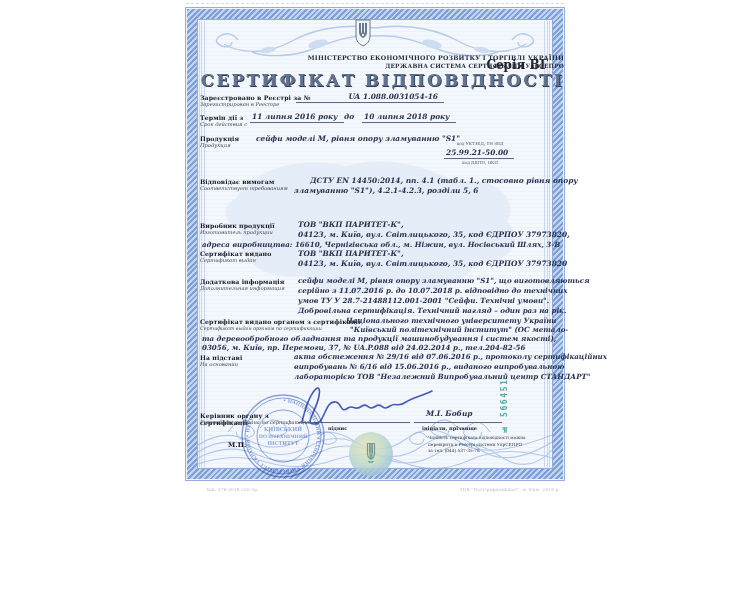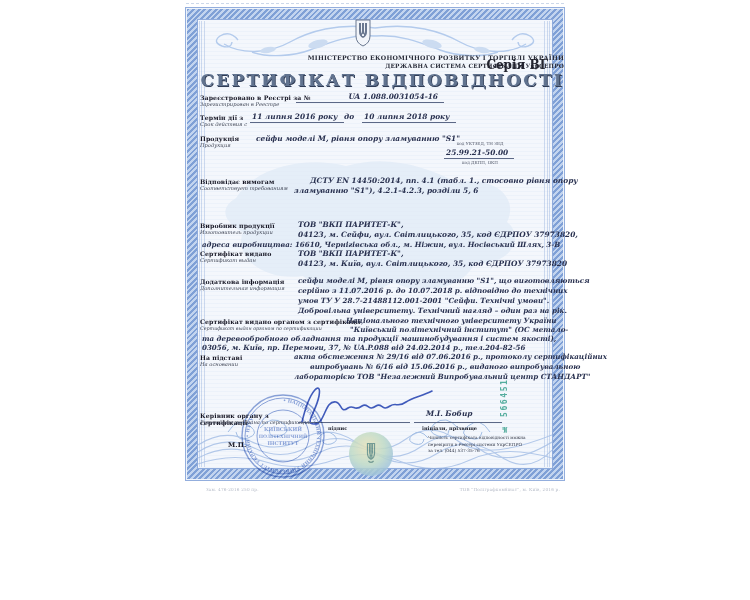--- a/index.html
+++ b/index.html
@@ -112,46 +112,46 @@
     <div class="tiny" style="left:252px;top:152px;width:84px;text-align:center">код ДКПП, ОКП</div>
 
     <div class="lbl" style="left:14px;top:170px">Відповідає вимогам</div>
     <div class="lbl-ru" style="left:14px;top:178px">Соответствует требованиям</div>
     <div class="val" style="left:124px;top:168px">ДСТУ EN 14450:2014, пп. 4.1 (табл. 1., стосовно рівня опору</div>
     <div class="val" style="left:108px;top:178px">зламуванню "S1"), 4.2.1-4.2.3, розділи 5, 6</div>
 
     <div class="lbl" style="left:14px;top:214px">Виробник продукції</div>
     <div class="lbl-ru" style="left:14px;top:222px">Изготовитель продукции</div>
     <div class="val" style="left:112px;top:212px">ТОВ "ВКП ПАРИТЕТ-К",</div>
-    <div class="val" style="left:112px;top:222px">04123, м. Сейфи, вул. Світлицького, 35, код ЄДРПОУ 37973820,</div>
+    <div class="val" style="left:112px;top:222px">04123, м. Київ, вул. Світлицького, 35, код ЄДРПОУ 37973820,</div>
     <div class="val sm" style="left:16px;top:232px">адреса виробництва: 16610, Чернігівська обл., м. Ніжин, вул. Носівський Шлях, 3-В</div>
 
     <div class="lbl" style="left:14px;top:242px">Сертифікат видано</div>
     <div class="lbl-ru" style="left:14px;top:250px">Сертификат выдан</div>
     <div class="val" style="left:112px;top:241px">ТОВ "ВКП ПАРИТЕТ-К",</div>
     <div class="val" style="left:112px;top:251px">04123, м. Київ, вул. Світлицького, 35, код ЄДРПОУ 37973820</div>
 
     <div class="lbl" style="left:14px;top:270px">Додаткова інформація</div>
     <div class="lbl-ru" style="left:14px;top:278px">Дополнительная информация</div>
     <div class="val sm" style="left:112px;top:268px">сейфи моделі М, рівня опору зламуванню "S1", що виготовляються</div>
     <div class="val sm" style="left:112px;top:278px">серійно з 11.07.2016 р. до 10.07.2018 р. відповідно до технічних</div>
     <div class="val sm" style="left:112px;top:288px">умов ТУ У 28.7-21488112.001-2001 "Сейфи. Технічні умови".</div>
-    <div class="val sm" style="left:112px;top:298px">Добровільна університету. Технічний нагляд – один раз на рік.</div>
+    <div class="val sm" style="left:112px;top:298px">Добровільна сертифікація. Технічний нагляд – один раз на рік.</div>
 
     <div class="lbl" style="left:14px;top:310px">Сертифікат видано органом з сертифікації</div>
     <div class="lbl-ru" style="left:14px;top:318px;font-size:4.8px">Сертификат выдан органом по сертификации</div>
     <div class="val sm" style="left:160px;top:308px">Національного технічного університету України</div>
     <div class="val sm" style="left:164px;top:317px">"Київський політехнічний інститут" (ОС метало-</div>
     <div class="val sm" style="left:16px;top:326px">та деревообробного обладнання та продукції машинобудування і систем якості),</div>
     <div class="val sm" style="left:16px;top:335px">03056, м. Київ, пр. Перемоги, 37, № UA.P.088 від 24.02.2014 р., тел.204-82-56</div>
 
     <div class="lbl" style="left:14px;top:346px">На підставі</div>
     <div class="lbl-ru" style="left:14px;top:354px">На основании</div>
     <div class="val sm" style="left:108px;top:344px">акта обстеження № 29/16 від 07.06.2016 р., протоколу сертифікаційних</div>
-    <div class="val sm" style="left:124px;top:354px">випробувань № 6/16 від 15.06.2016 р., виданого випробувальною</div>
+    <div class="val sm" style="left:108px;top:354px">випробувань № 6/16 від 15.06.2016 р., виданого випробувальною</div>
     <div class="val sm" style="left:108px;top:364px">лабораторією ТОВ "Незалежний Випробувальний центр СТАНДАРТ"</div>
 
     <div class="lbl" style="left:14px;top:404px;width:118px">Керівник органу з сертифікації</div>
     <div class="lbl-ru" style="left:14px;top:412px;width:130px">Руководитель органа по сертификации</div>
     <div class="lbl" style="left:42px;top:434px;font-size:6.5px">М.П.</div>
 
     <svg class="sig" viewBox="0 0 150 50">
       <path d="M8 44 C 16 10, 28 2, 25 18 C 22 34, 10 46, 20 46 C 32 46, 30 22, 42 24 C 48 25, 46 36, 54 30 C 60 26, 60 34, 68 28 C 74 24, 74 34, 82 28 C 88 24, 88 34, 96 28 C 102 24, 104 30, 112 24 C 118 20, 128 18, 138 13" fill="none" stroke="#2c49b4" stroke-width="1.6" stroke-linecap="round" opacity=".9"></path>
     </svg>
     <div class="fillline" style="left:112px;top:414px;width:112px"></div>

